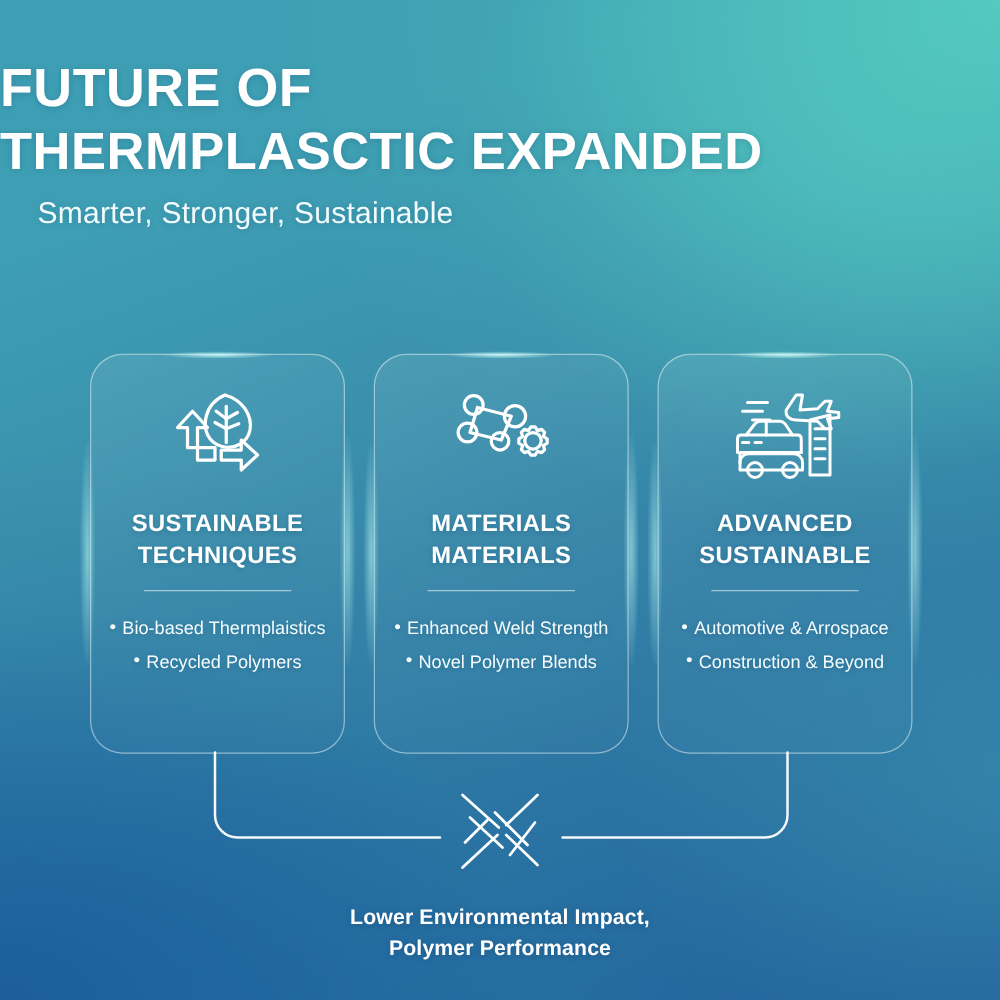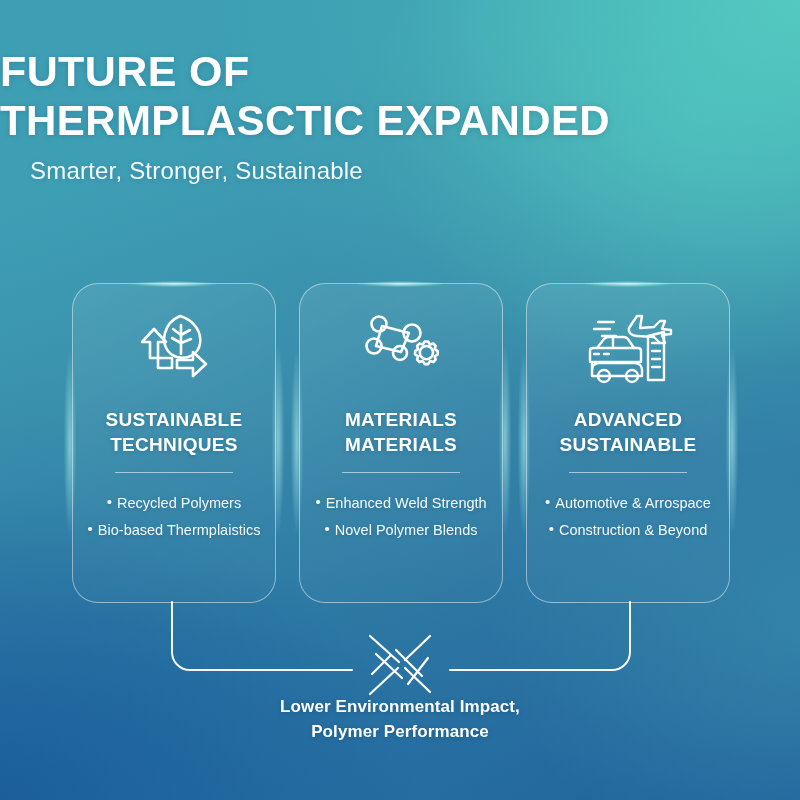--- a/index.html
+++ b/index.html
@@ -170,21 +170,21 @@
   }
   #weave-icon {
     position: absolute;
     top: 628px;
     left: 356px;
     width: 88px;
     height: 76px;
   }
   #footer-text {
     position: absolute;
-    top: 694px;
+    top: 721px;
     left: 0;
     width: 800px;
     text-align: center;
     color: #ffffff;
     font-size: 17px;
     font-weight: bold;
     line-height: 25px;
     letter-spacing: 0.1px;
     text-shadow: 0 1px 5px rgba(10,50,85,0.28);
   }
@@ -220,22 +220,22 @@
         <path d="M26 48 L40 48 L40 58 L26 58 Z"></path>
         <path d="M45 50 L61 50 L61 42 L74 54 L61 66 L61 58 L45 58 Z"></path>
       </svg>
     </div>
     <div class="card-title">
       <span>SUSTAINABLE</span><br>
       <span>TECHNIQUES</span>
     </div>
     <div class="card-divider"></div>
     <ul class="card-bullets">
+      <li><span class="bullet-dot">•</span><span>Bio-based Thermplaistics</span></li>
       <li><span class="bullet-dot">•</span><span>Recycled Polymers</span></li>
-      <li><span class="bullet-dot">•</span><span>Bio-based Thermplaistics</span></li>
     </ul>
   </div>
 
   <div class="card">
     <div class="card-glow-left"></div>
     <div class="card-glow-right"></div>
     <div class="card-icon">
       <svg width="84" height="76" viewBox="0 0 84 76" fill="none" stroke="#ffffff" stroke-width="2.6" stroke-linecap="round" stroke-linejoin="round">
         <path d="M23 16 L50 23 M50 23 L42 42 M42 42 L17 36 M17 36 L23 16"></path>
         <circle cx="20" cy="14" r="7.5"></circle>

